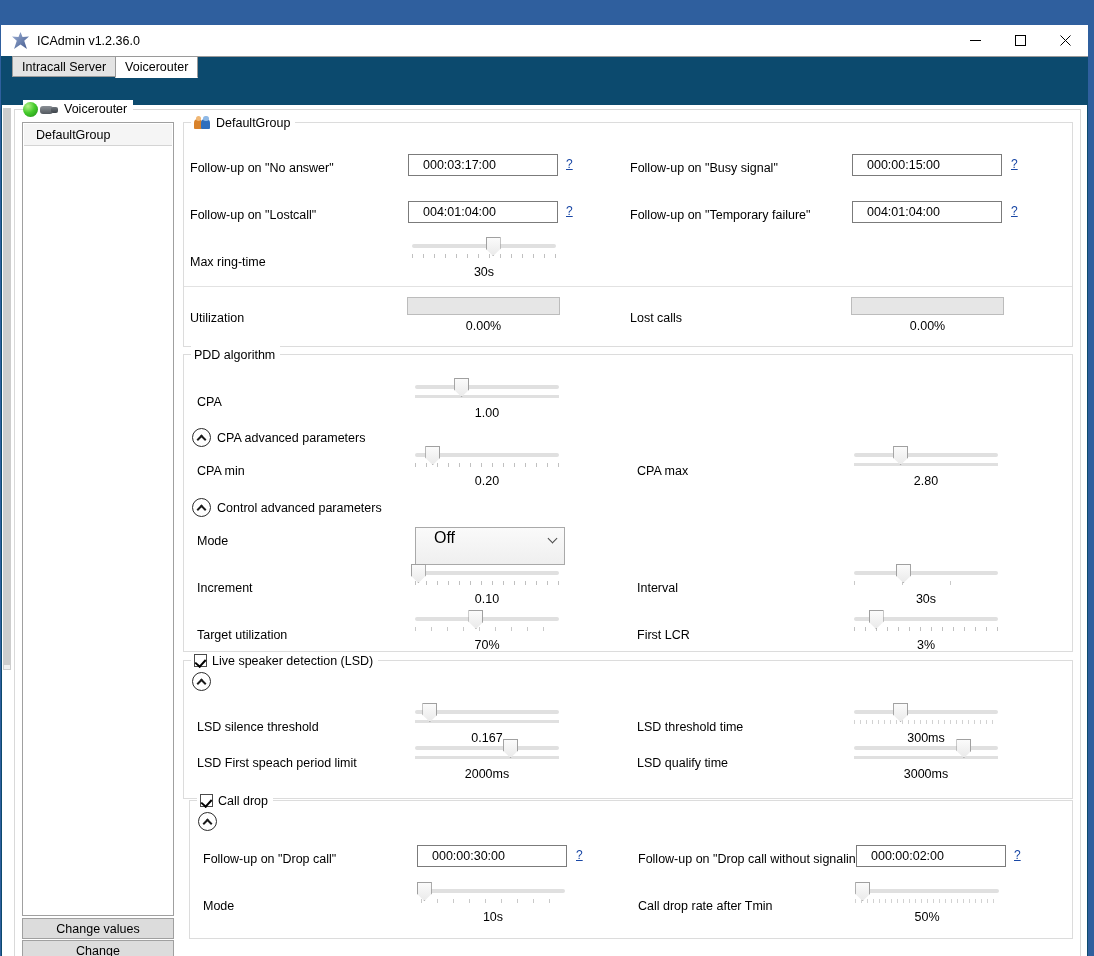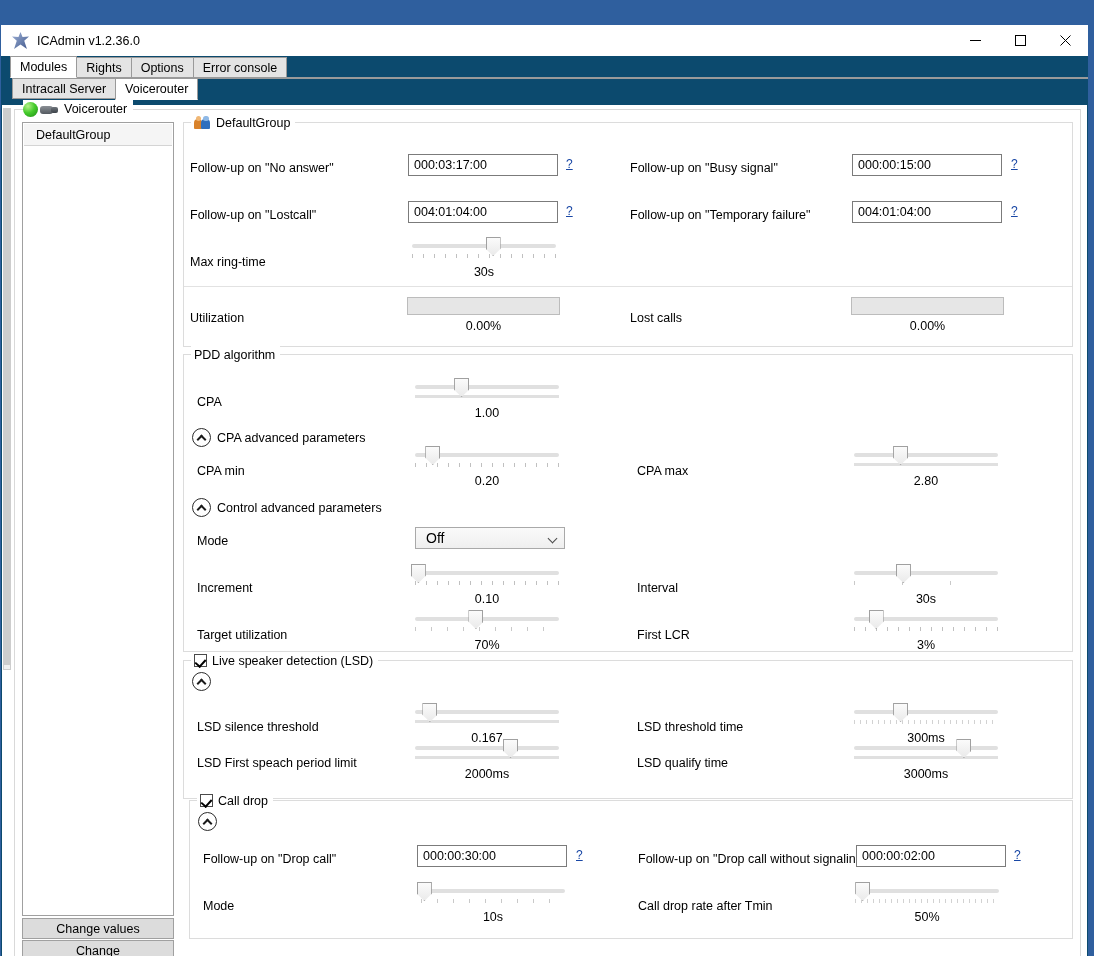--- a/index.html
+++ b/index.html
@@ -227,21 +227,21 @@
     position:absolute; font-size:12.5px; white-space:nowrap;
   }
   .help{
     position:absolute; font-size:12px; color:#1947a5;
     text-decoration:underline; cursor:default;
   }
 
   .tf{
     position:absolute; height:22px; border:1px solid #7b7b7b;
     background:#fff; font-size:12.5px;
-    padding:0 0 0 5px; line-height:20px;
+    padding:0 0 0 14px; line-height:20px;
     color:#000;
   }
 
   .pbar{
     position:absolute; height:18px;
     background:#e6e6e6; border:1px solid #bcbcbc;
   }
   .pval{
     position:absolute; font-size:12.5px; text-align:center;
   }
@@ -269,24 +269,24 @@
     border:1px solid #a0a0a0;
     clip-path:polygon(0 0,100% 0,100% 62%,50% 100%,0 62%);
     margin-left:-7px;
   }
   .sval{
     position:absolute; font-size:12.5px; text-align:center; white-space:nowrap;
   }
 
   
   .select{
-    position:absolute; height:22px;
+    position:absolute; height:38px;
     background:linear-gradient(#fafafa,#efefef);
     border:1px solid #a9a9a9;
-    font-size:14px; line-height:20px; padding-left:10px;
+    font-size:16px; line-height:20px; padding-left:18px;
     color:#000;
   }
   .select .arrow{
     position:absolute; right:8px; top:7px;
     width:7px; height:7px;
     border:solid #4a4a4a; border-width:0 0 1.5px 1.5px;
     transform:rotate(-45deg);
   }
 
   
@@ -318,35 +318,20 @@
       </div>
       <div class="win-btn">
         <svg width="13" height="13" viewBox="0 0 13 13">
               <line x1="1.5" y1="1.5" x2="11.5" y2="11.5" stroke="#000" stroke-width="1"></line>
               <line x1="11.5" y1="1.5" x2="1.5" y2="11.5" stroke="#000" stroke-width="1"></line>
             </svg>
       </div>
     </div>
   </div>
 
-  <div class="tabrow1">
-    <div class="tab1 active">
-          <span>Modules</span>
-        </div>
-    <div class="tab1">
-          <span>Rights</span>
-        </div>
-    <div class="tab1">
-          <span>Options</span>
-        </div>
-    <div class="tab1">
-          <span>Error console</span>
-        </div>
-    <div class="filler"></div>
-  </div>
 
   <div class="tabrow2">
     <div class="tab2">
           <span>Intracall Server</span>
         </div>
     <div class="tab2 active">
           <span>Voicerouter</span>
         </div>
     <div class="filler"></div>
   </div>

